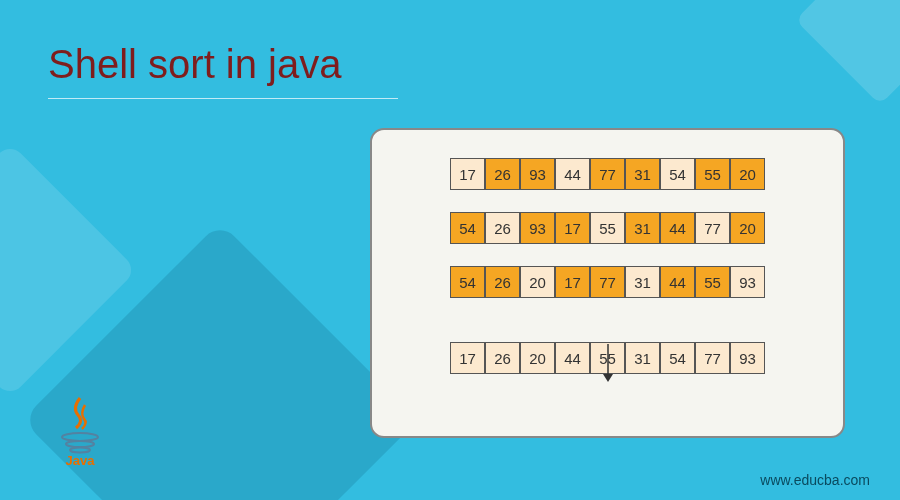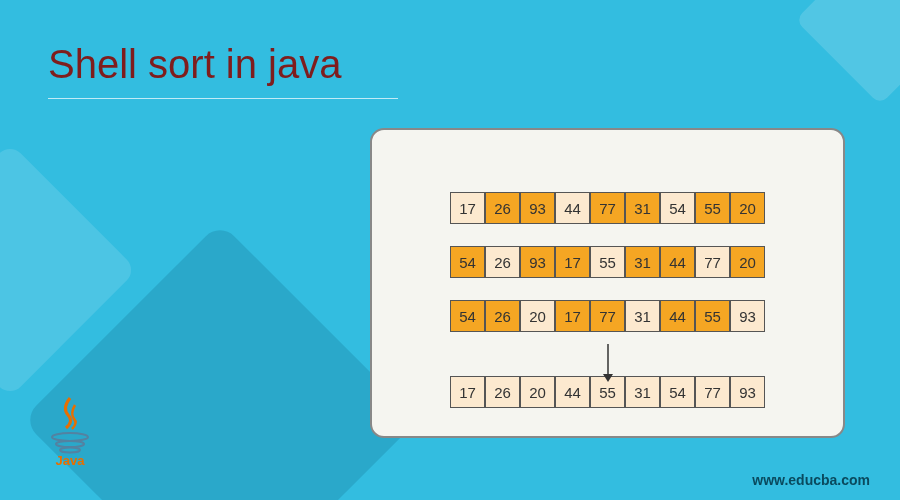--- a/index.html
+++ b/index.html
@@ -58,46 +58,45 @@
       background: rgba(255,255,255,0.7);
     }
     .java-logo {
       position: absolute;
       left: 40px;
       bottom: 30px;
       width: 70px;
       height: 80px;
       display: flex;
       flex-direction: column;
-      align-items: flex-start;
+      align-items: flex-end;
       justify-content: center;
     }
     .site-url {
       position: absolute;
       right: 30px;
       bottom: 12px;
       color: #0a4a5e;
       font-size: 14px;
-      font-weight: 700;
+      font-weight: 400;
     }
     .diagram-panel {
       position: absolute;
       right: 55px;
       top: 128px;
       width: 475px;
       height: 310px;
       background: #f5f5f0;
       border: 2px solid #888;
       border-radius: 14px;
       padding: 28px 14px;
       display: flex;
       flex-direction: column;
       align-items: center;
       gap: 22px;
-      justify-content: flex-end;
     }
     .array-row {
       display: flex;
     }
     .cell {
       width: 35px;
       height: 32px;
       border: 1px solid #555;
       display: flex;
       align-items: center;

